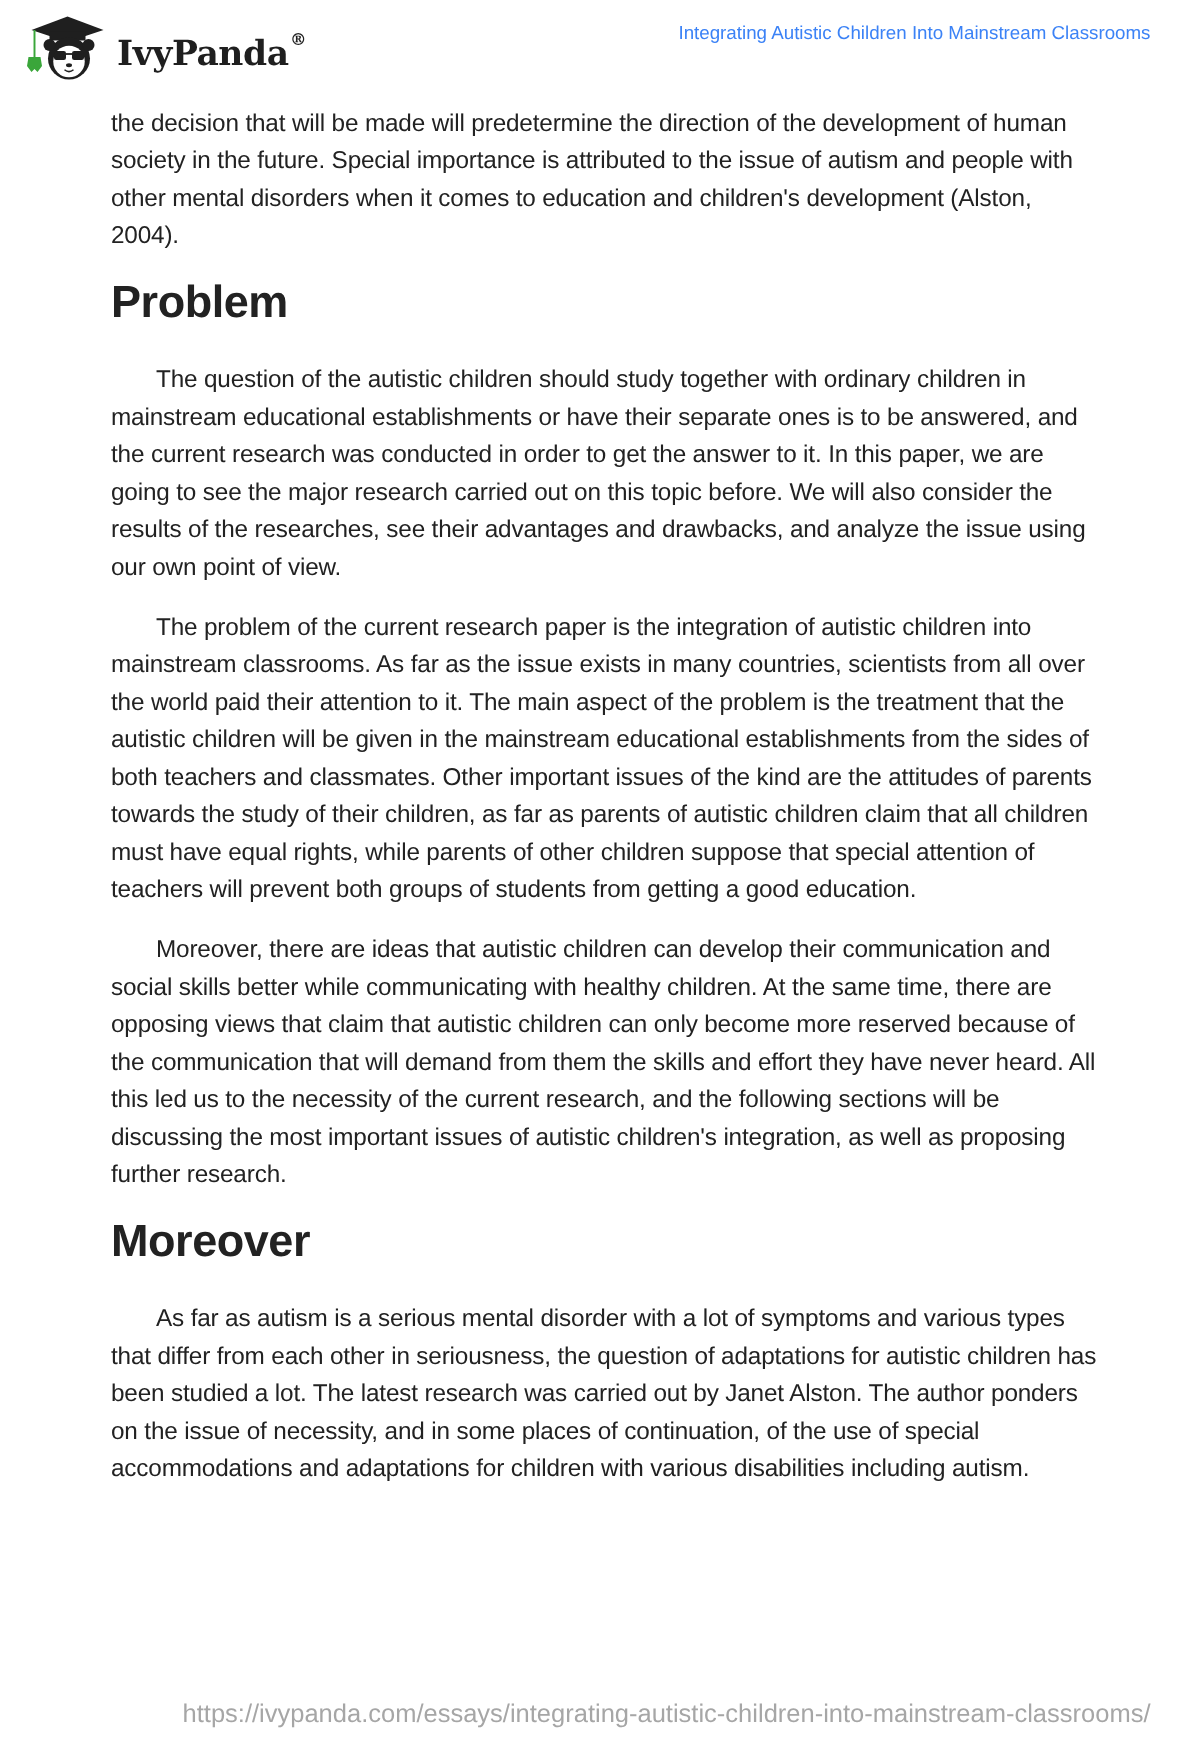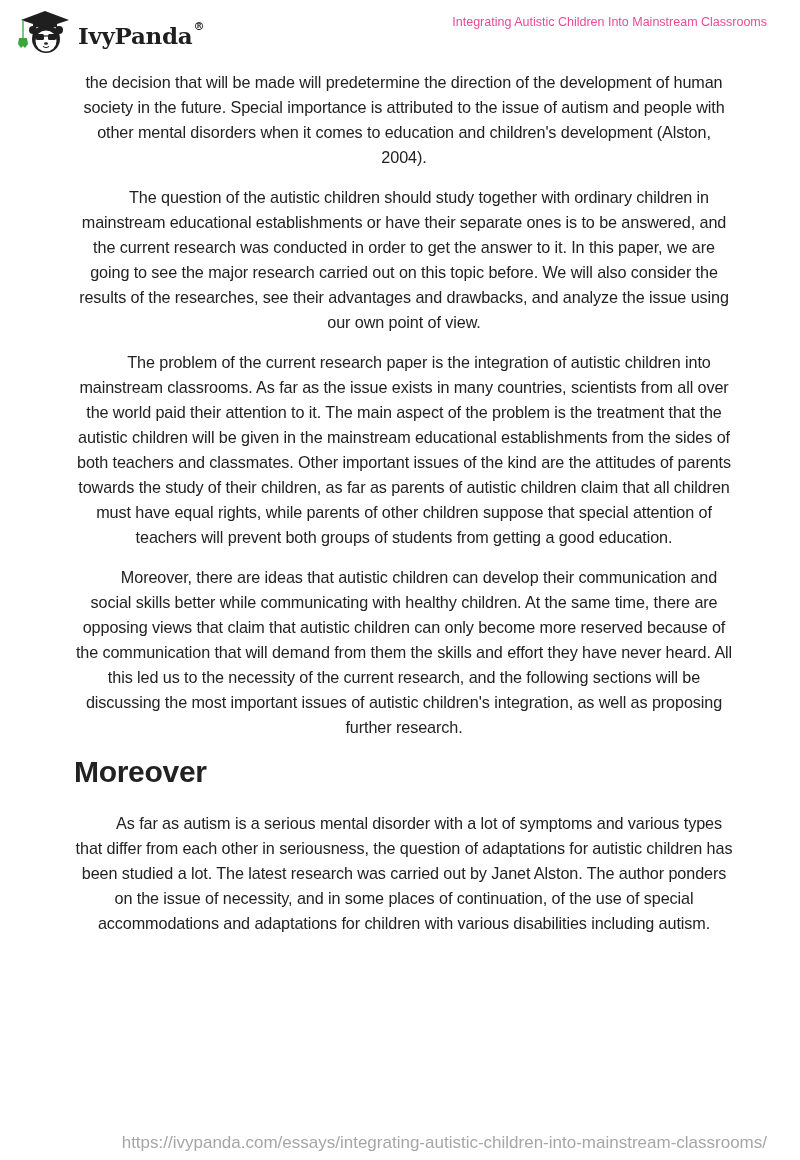--- a/index.html
+++ b/index.html
@@ -2,23 +2,23 @@
 <html><head>
 <meta charset="utf-8">
 <style>
   html, body { margin: 0; padding: 0; background: #ffffff; }
   body { width: 800px; height: 1160px; position: relative; overflow: hidden; font-family: "Liberation Sans", sans-serif; color: #222222; }
   .header { position: absolute; left: 0; top: 0; width: 800px; height: 60px; }
   .logo { position: absolute; left: 16px; top: 8px; display: flex; align-items: center; justify-content: flex-end; }
   .logo-icon { width: 58px; height: 48px; display: block; }
   .logo-text { font-family: "DejaVu Serif", "Liberation Serif", serif; font-weight: bold; font-size: 23px; color: #1f1f1f; margin-left: 4px; margin-top: 6px; letter-spacing: -0.3px; }
   .logo-reg { font-size: 11px; vertical-align: top; position: relative; top: -2px; margin-left: 1px; }
-  .header-title { position: absolute; right: 33px; top: 15px; font-size: 12.5px; color: #ec4899; }
+  .header-title { position: absolute; right: 33px; top: 15px; font-size: 12.5px; color: #3b82f6; }
   .content { position: absolute; left: 74px; top: 70px; width: 660px; }
-  p { margin: 0 0 15px 0; font-size: 16.2px; line-height: 25px; color: #222222; letter-spacing: -0.1px; text-align: center; }
+  p { margin: 0 0 15px 0; font-size: 16.2px; line-height: 25px; color: #222222; letter-spacing: -0.1px; }
   p.indent { text-indent: 30px; }
   h2 { margin: 12px 0 22px 0; font-size: 30px; font-weight: bold; color: #222222; line-height: 34px; letter-spacing: -0.3px; }
   .footer-url { position: absolute; right: 33px; top: 1133px; font-size: 17px; color: #a6a6a6; }
 </style>
 </head>
 <body>
 
 <div class="header">
   <div class="logo">
     <svg class="logo-icon" viewBox="0 0 58 48">
@@ -43,20 +43,21 @@
       <path d="M27,38.5 Q30,41 33,38.5" stroke="#1f1f1f" stroke-width="1" fill="none"></path>
     </svg>
     <span class="logo-text"><span>IvyPanda</span><span class="logo-reg">®</span></span>
   </div>
   <div class="header-title">Integrating Autistic Children Into Mainstream Classrooms</div>
 </div>
 
 <div class="content">
   <p>the decision that will be made will predetermine the direction of the development of human society in the future. Special importance is attributed to the issue of autism and people with other mental disorders when it comes to education and children's development (Alston, 2004).</p>
 
+  <h2>Problem</h2>
   <p class="indent">The question of the autistic children should study together with ordinary children in mainstream educational establishments or have their separate ones is to be answered, and the current research was conducted in order to get the answer to it. In this paper, we are going to see the major research carried out on this topic before. We will also consider the results of the researches, see their advantages and drawbacks, and analyze the issue using our own point of view.</p>
   <p class="indent">The problem of the current research paper is the integration of autistic children into mainstream classrooms. As far as the issue exists in many countries, scientists from all over the world paid their attention to it. The main aspect of the problem is the treatment that the autistic children will be given in the mainstream educational establishments from the sides of both teachers and classmates. Other important issues of the kind are the attitudes of parents towards the study of their children, as far as parents of autistic children claim that all children must have equal rights, while parents of other children suppose that special attention of teachers will prevent both groups of students from getting a good education.</p>
   <p class="indent">Moreover, there are ideas that autistic children can develop their communication and social skills better while communicating with healthy children. At the same time, there are opposing views that claim that autistic children can only become more reserved because of the communication that will demand from them the skills and effort they have never heard. All this led us to the necessity of the current research, and the following sections will be discussing the most important issues of autistic children's integration, as well as proposing further research.</p>
 
   <h2>Moreover</h2>
   <p class="indent">As far as autism is a serious mental disorder with a lot of symptoms and various types that differ from each other in seriousness, the question of adaptations for autistic children has been studied a lot. The latest research was carried out by Janet Alston. The author ponders on the issue of necessity, and in some places of continuation, of the use of special accommodations and adaptations for children with various disabilities including autism.</p>
 </div>
 
 <div class="footer-url">https://ivypanda.com/essays/integrating-autistic-children-into-mainstream-classrooms/</div>
 

